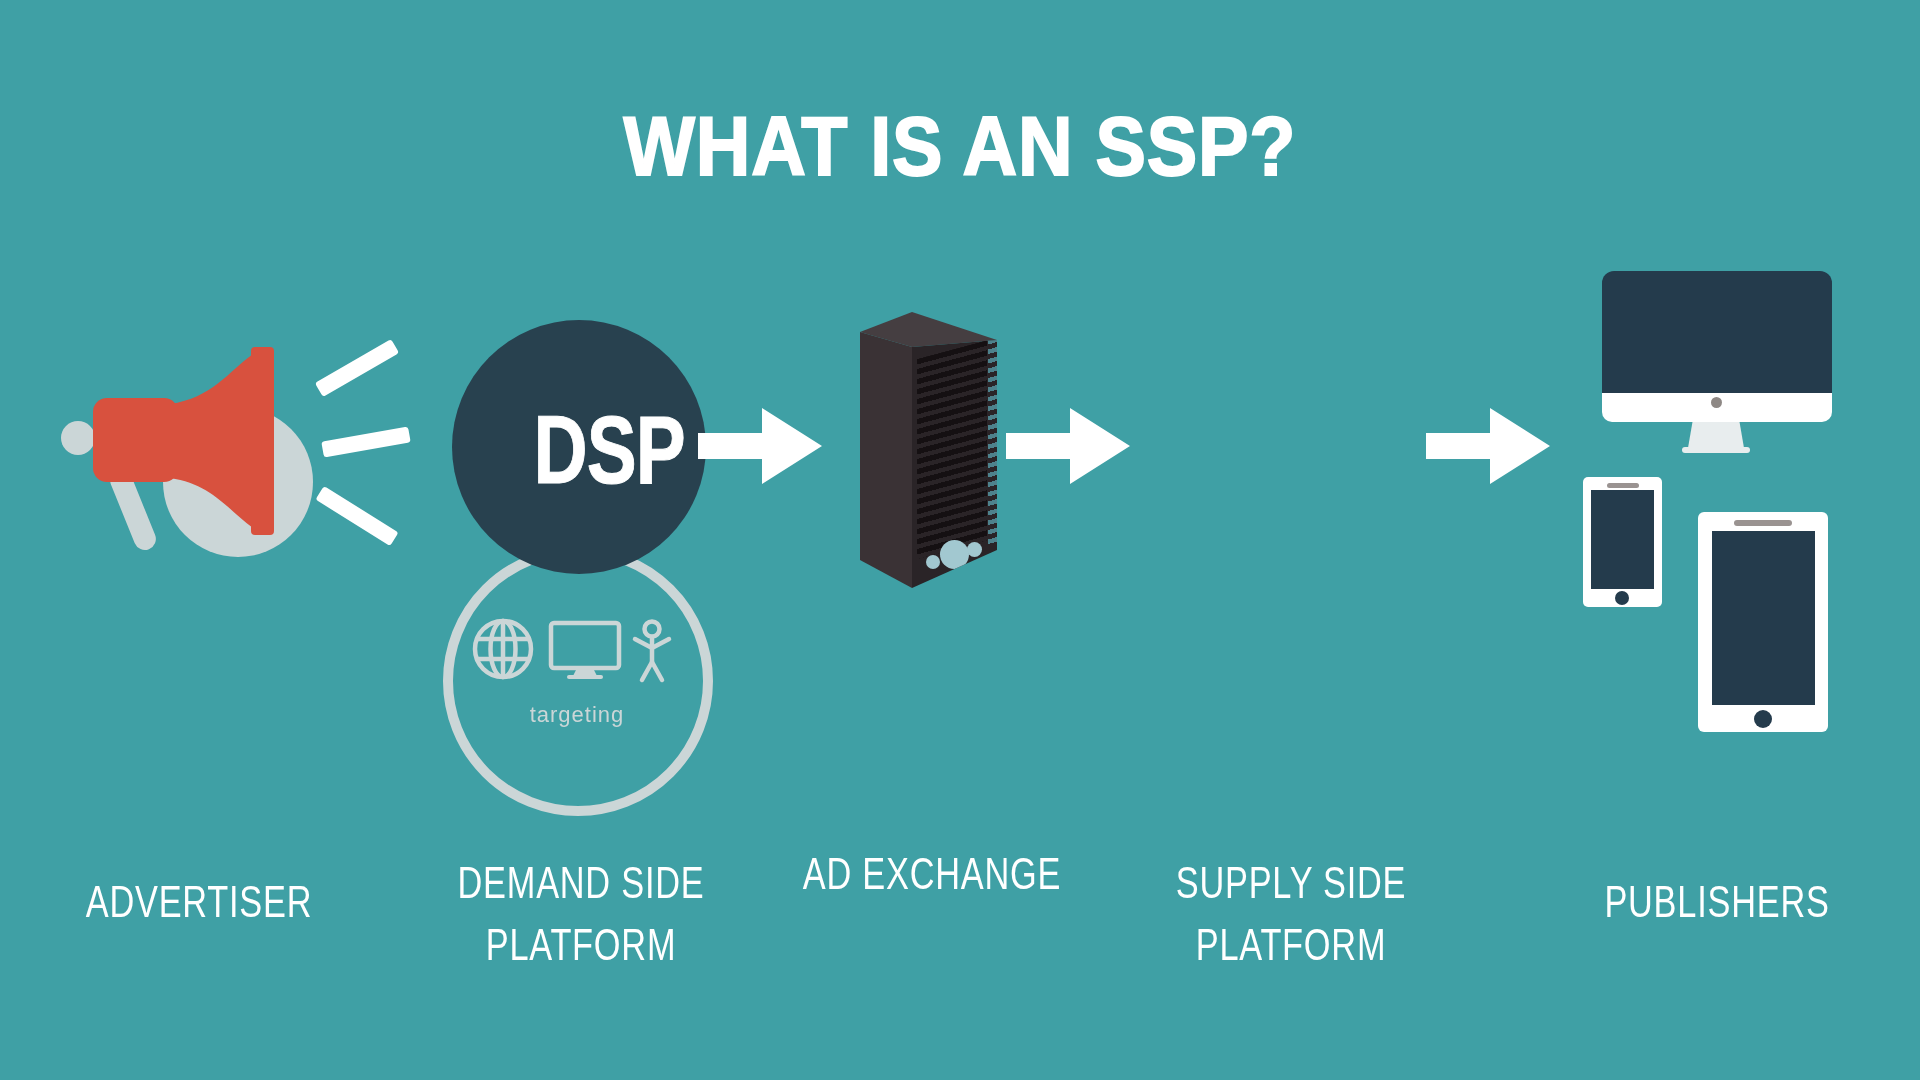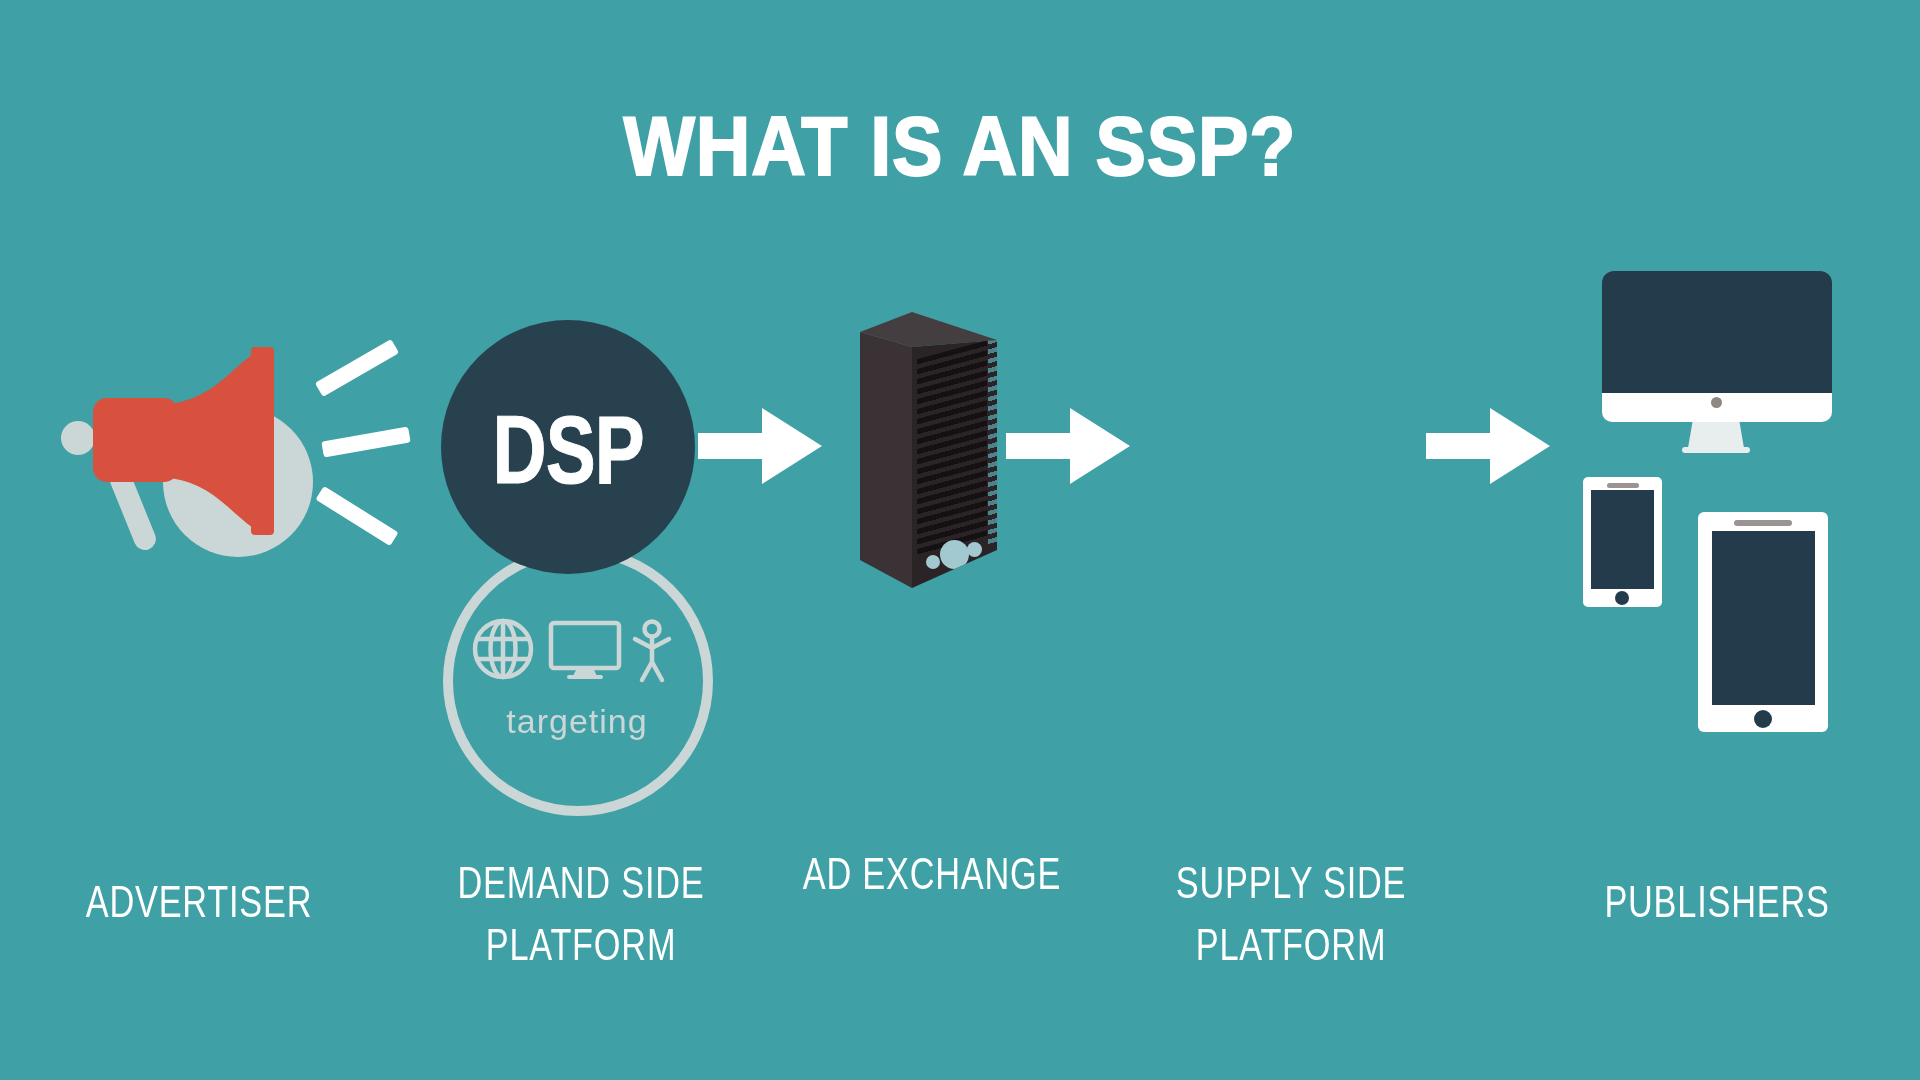--- a/index.html
+++ b/index.html
@@ -19,39 +19,39 @@
     text-align:center; color:var(--white);
     font-size:84px; font-weight:700; line-height:1; letter-spacing:1px;
     transform:scaleX(0.9); transform-origin:center top;
     -webkit-text-stroke:2px var(--white);
   }
   
   .circle{
     position:absolute; width:254px; height:254px; border-radius:50%;
     display:flex; align-items:center; justify-content:center;
   }
-  .circle.dsp{ left:441px; top:320px; background:var(--navy); }
+  .circle.dsp{ left:452px; top:320px; background:var(--navy);justify-content:flex-end; }
   .circle.ssp{ left:1165px; top:320px; background:var(--red); }
   .circle-text{
     color:var(--white); font-size:96px; font-weight:700; line-height:1;
     letter-spacing:-1px; padding-top:6px;
     transform:scaleX(0.78); -webkit-text-stroke:1px var(--white);
   }
   
   .megaphone{ position:absolute; left:60px; top:330px; }
   .fill-gray{ fill:var(--gray);} .fill-red{ fill:var(--red);} .fill-white{ fill:var(--white);}
   
   .targeting{ position:absolute; left:437px; top:542px; width:280px; height:280px; }
   .targeting svg{ position:absolute; left:0; top:0; }
   .ring{ fill:none; stroke:var(--gray); stroke-width:10px; }
   .t-icon{ fill:none; stroke:var(--gray); stroke-width:4.5px; stroke-linecap:round; stroke-linejoin:round; }
   .t-solid{ fill:var(--gray); stroke:none; }
   .targeting-label{
     position:absolute; left:0; top:160px; width:280px; text-align:center;
-    color:var(--gray); font-size:34px; letter-spacing:1px;
+    color:var(--gray); font-size:22px; letter-spacing:1px;
   }
   
   .arrow{ position:absolute; top:400px; }
   .arrow polygon{ fill:var(--white); }
   .arrow.a1{ left:698px; } .arrow.a2{ left:1006px; } .arrow.a3{ left:1426px; }
   
   .server{ position:absolute; left:855px; top:303px; width:150px; height:292px; }
   .server > div{ position:absolute; inset:0; }
   .srv-top{ background:var(--server-top); clip-path:polygon(5px 29px, 57px 9px, 142px 37px, 57px 44px); }
   .srv-side{ background:var(--server-side); clip-path:polygon(5px 29px, 57px 44px, 57px 285px, 5px 257px); }

